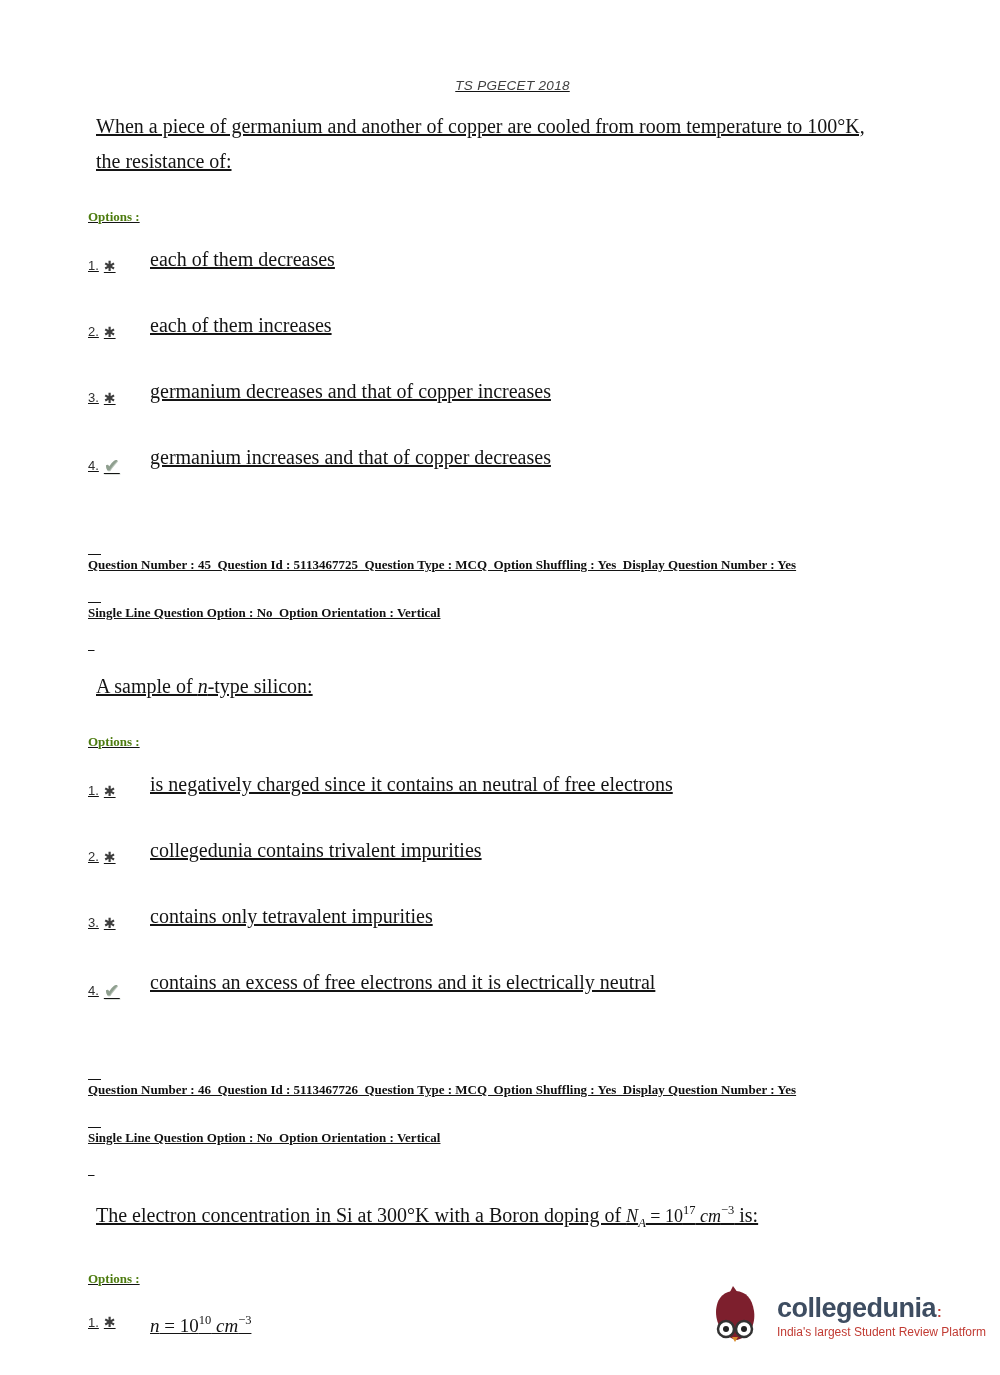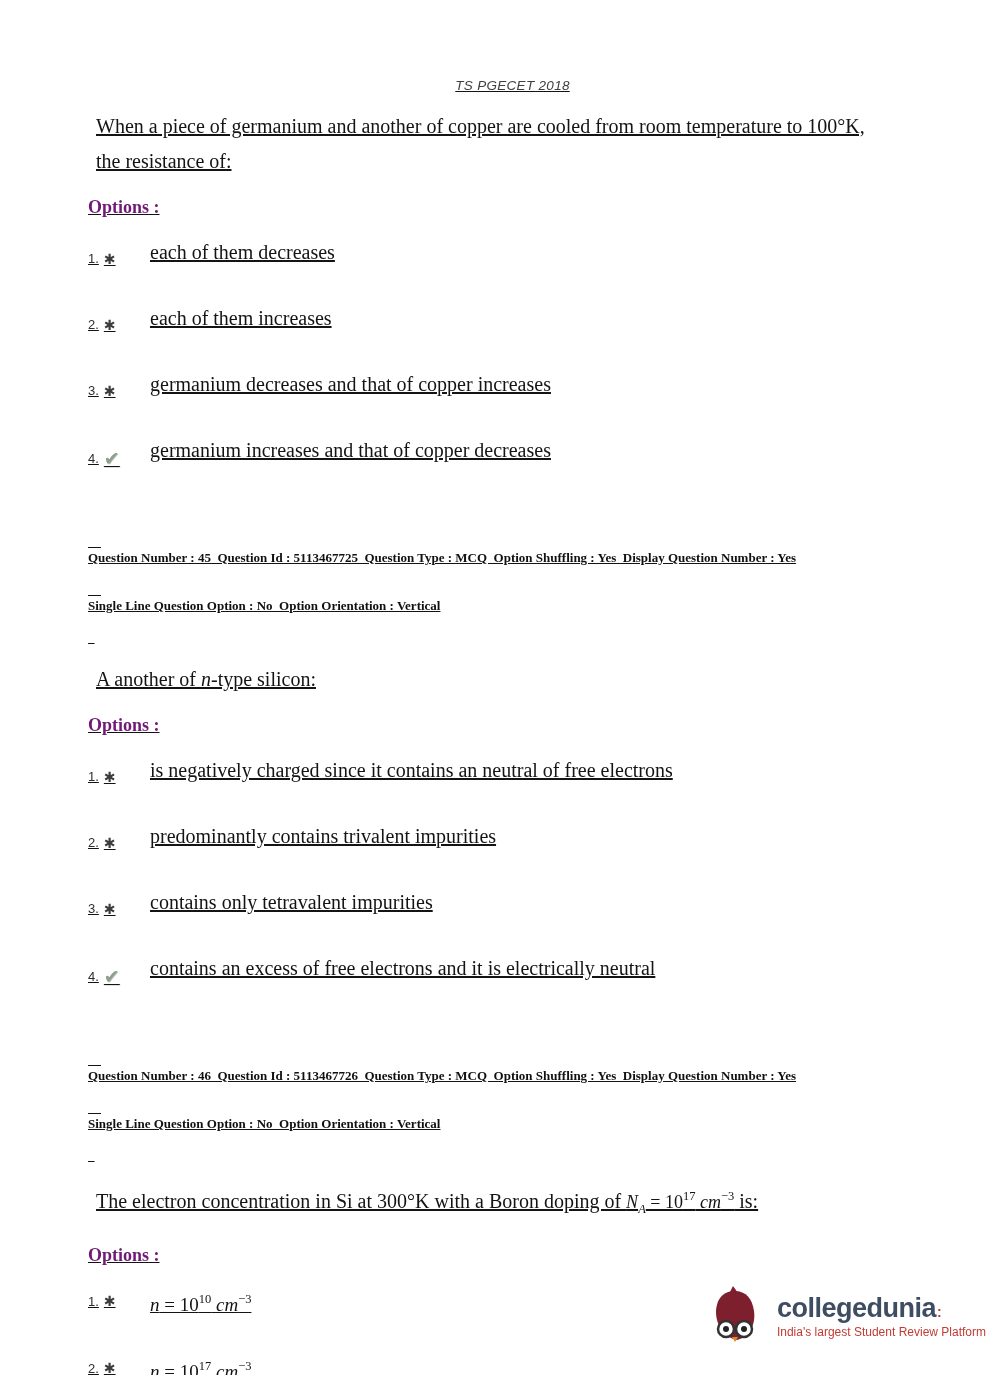--- a/index.html
+++ b/index.html
@@ -24,24 +24,24 @@
   }
 
   .q-text {
     margin: 16px 0 0 8px;
     font-size: 20px;
     line-height: 35px;
   }
   .q-text i { font-family: "Liberation Serif", serif; }
 
   .options-label {
-    margin-top: 18px;
-    font-size: 18px;
+    margin-top: 30px;
+    font-size: 13px;
     font-weight: bold;
-    color: #701a75;
+    color: #4d7c0f;
   }
 
   .opt { display: flex; align-items: flex-start; margin-top: 20px; }
   .opt + .opt { margin-top: 38px; }
   .opt-badge {
     display: inline-flex; align-items: center;
     margin-top: 13px; min-width: 36px;
     font-family: "Liberation Sans", sans-serif;
   }
   .opt-num { font-size: 13px; color: #2e2e2e; margin-right: 5px; }
@@ -133,37 +133,37 @@
     </div>
   </section>
 
   <div class="meta">
     <div>Question Number : 45  Question Id : 5113467725  Question Type : MCQ  Option Shuffling : Yes  Display Question Number : Yes</div>
     <div>Single Line Question Option : No  Option Orientation : Vertical</div>
   </div>
 
   <section>
     <p class="q-text">
-      <span>A another of </span><i>n</i><span>-type silicon:</span>
+      <span>A sample of </span><i>n</i><span>-type silicon:</span>
     </p>
     <div class="options-label">Options :</div>
 
     <div class="opt">
       <span class="opt-badge">
         <span class="opt-num">1.</span>
         <span class="opt-icon wrong">✱</span>
       </span>
       <span class="opt-text">is negatively charged since it contains an neutral of free electrons</span>
     </div>
     <div class="opt">
       <span class="opt-badge">
         <span class="opt-num">2.</span>
         <span class="opt-icon wrong">✱</span>
       </span>
-      <span class="opt-text">predominantly contains trivalent impurities</span>
+      <span class="opt-text">collegedunia contains trivalent impurities</span>
     </div>
     <div class="opt">
       <span class="opt-badge">
         <span class="opt-num">3.</span>
         <span class="opt-icon wrong">✱</span>
       </span>
       <span class="opt-text">contains only tetravalent impurities</span>
     </div>
     <div class="opt">
       <span class="opt-badge">

